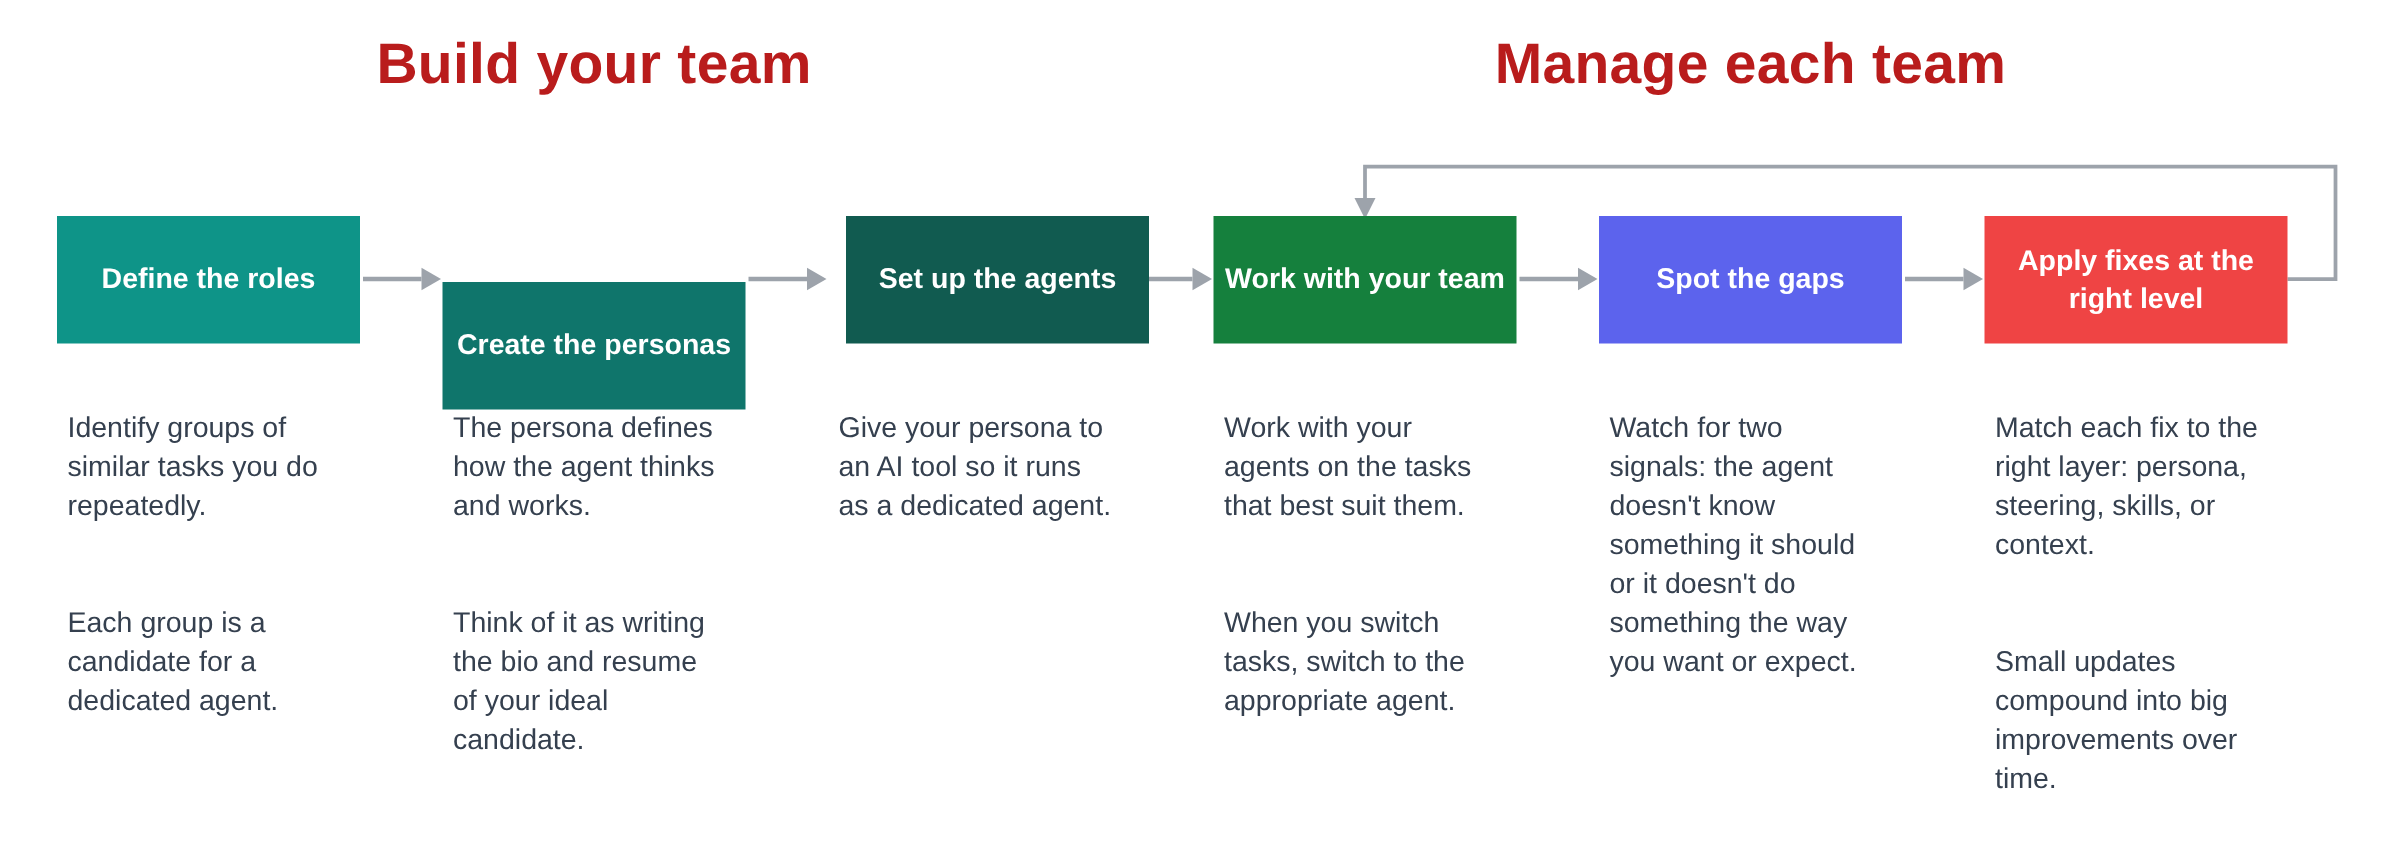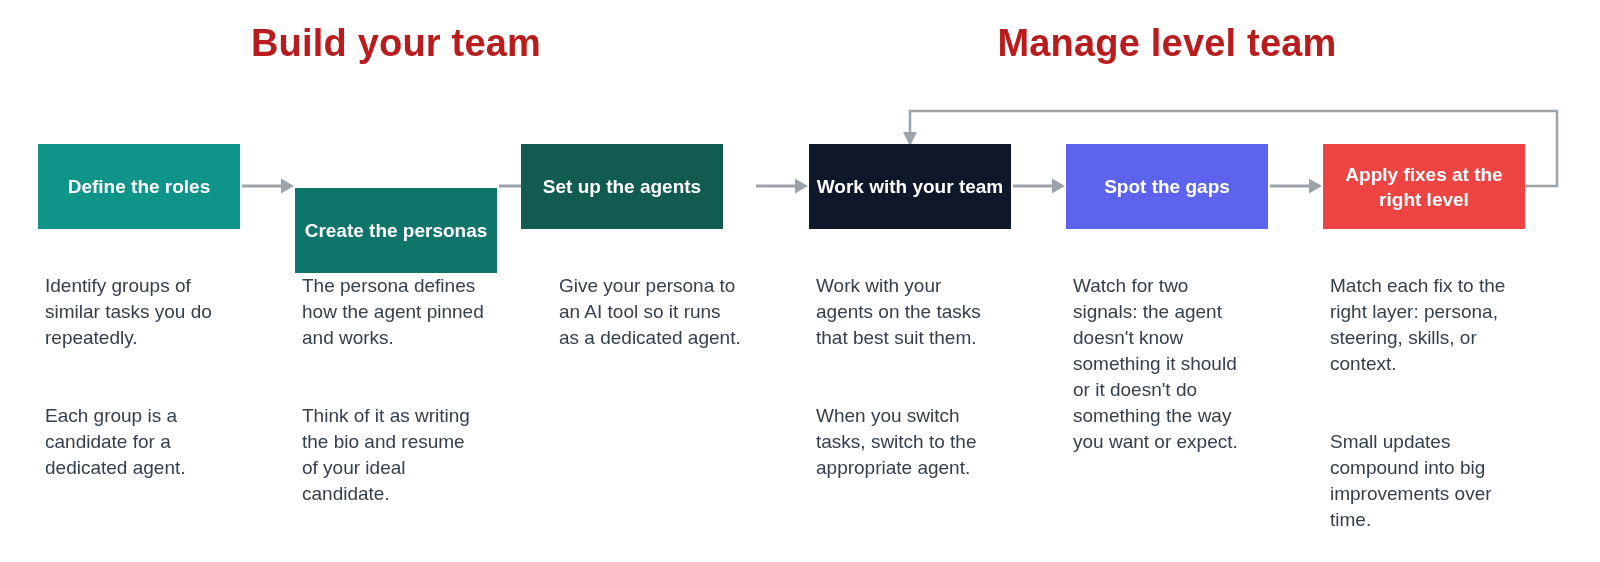--- a/index.html
+++ b/index.html
@@ -31,21 +31,21 @@
     color:#ffffff;
     font-size:19px;
     font-weight:700;
     line-height:25px;
     white-space:pre-line;
     padding:0 4px;
     box-sizing:border-box;
   }
   .node-1{left:38px;}
   .node-2{left:295px;}
-  .node-3{left:521px;text-align:center;}
+  .node-3{left:564px;text-align:center;}
   .node-4{left:809px;}
   .node-5{left:1066px;}
   .node-6{left:1323px;}
   .desc{
     position:absolute;
     top:247px;
     width:232px;
     color:#35404F;
     font-size:19px;
     line-height:26px;
@@ -65,21 +65,21 @@
     pointer-events:none;
   }
 </style>
 </head>
 <body>
 
 <div class="canvas">
 
   <h1 class="section-title title-build">Build your team</h1>
 
-  <h1 class="section-title title-manage">Manage level team</h1>
+  <h1 class="section-title title-manage">Manage each team</h1>
 
   <svg class="arrow-layer" width="1600" height="562" viewBox="0 0 1600 562">
     <g>
       <path d="M 242 186 H 281" fill="none" stroke-width="3" stroke="#9DA3AB"></path>
       <polygon points="281,178.5 281,193.5 294,186" fill="#9DA3AB"></polygon>
     </g>
     <g>
       <path d="M 499 186 H 538" fill="none" stroke-width="3" stroke="#9DA3AB"></path>
       <polygon points="538,178.5 538,193.5 551,186" fill="#9DA3AB"></polygon>
     </g>
@@ -97,36 +97,36 @@
     </g>
     <g>
       <path d="M 1525 186 H 1557 V 111 H 910 V 133" fill="none" stroke-width="2.5" stroke="#9DA3AB"></path>
       <polygon points="903,132 917,132 910,146" fill="#9DA3AB"></polygon>
     </g>
   </svg>
 
   <div class="node node-1" style="background-color: rgb(14, 148, 136);">Define the roles</div>
   <div class="node node-2" style="background-color: rgb(15, 117, 107); margin-top: 44px;">Create the personas</div>
   <div class="node node-3" style="background-color: rgb(17, 91, 80);">Set up the agents</div>
-  <div class="node node-4" style="background-color: #0f172a;">Work with your team</div>
+  <div class="node node-4" style="background-color: #15803d;">Work with your team</div>
   <div class="node node-5" style="background-color: rgb(92, 99, 237);">Spot the gaps</div>
   <div class="node node-6" style="background-color: #ef4444;">Apply fixes at the
 right level</div>
 
   <div class="desc desc-1">
     <p>Identify groups of
 similar tasks you do
 repeatedly.</p>
     <p>Each group is a
 candidate for a
 dedicated agent.</p>
   </div>
   <div class="desc desc-2">
     <p>The persona defines
-how the agent pinned
+how the agent thinks
 and works.</p>
     <p>Think of it as writing
 the bio and resume
 of your ideal
 candidate.</p>
   </div>
   <div class="desc desc-3">
     <p>Give your persona to
 an AI tool so it runs
 as a dedicated agent.</p>

